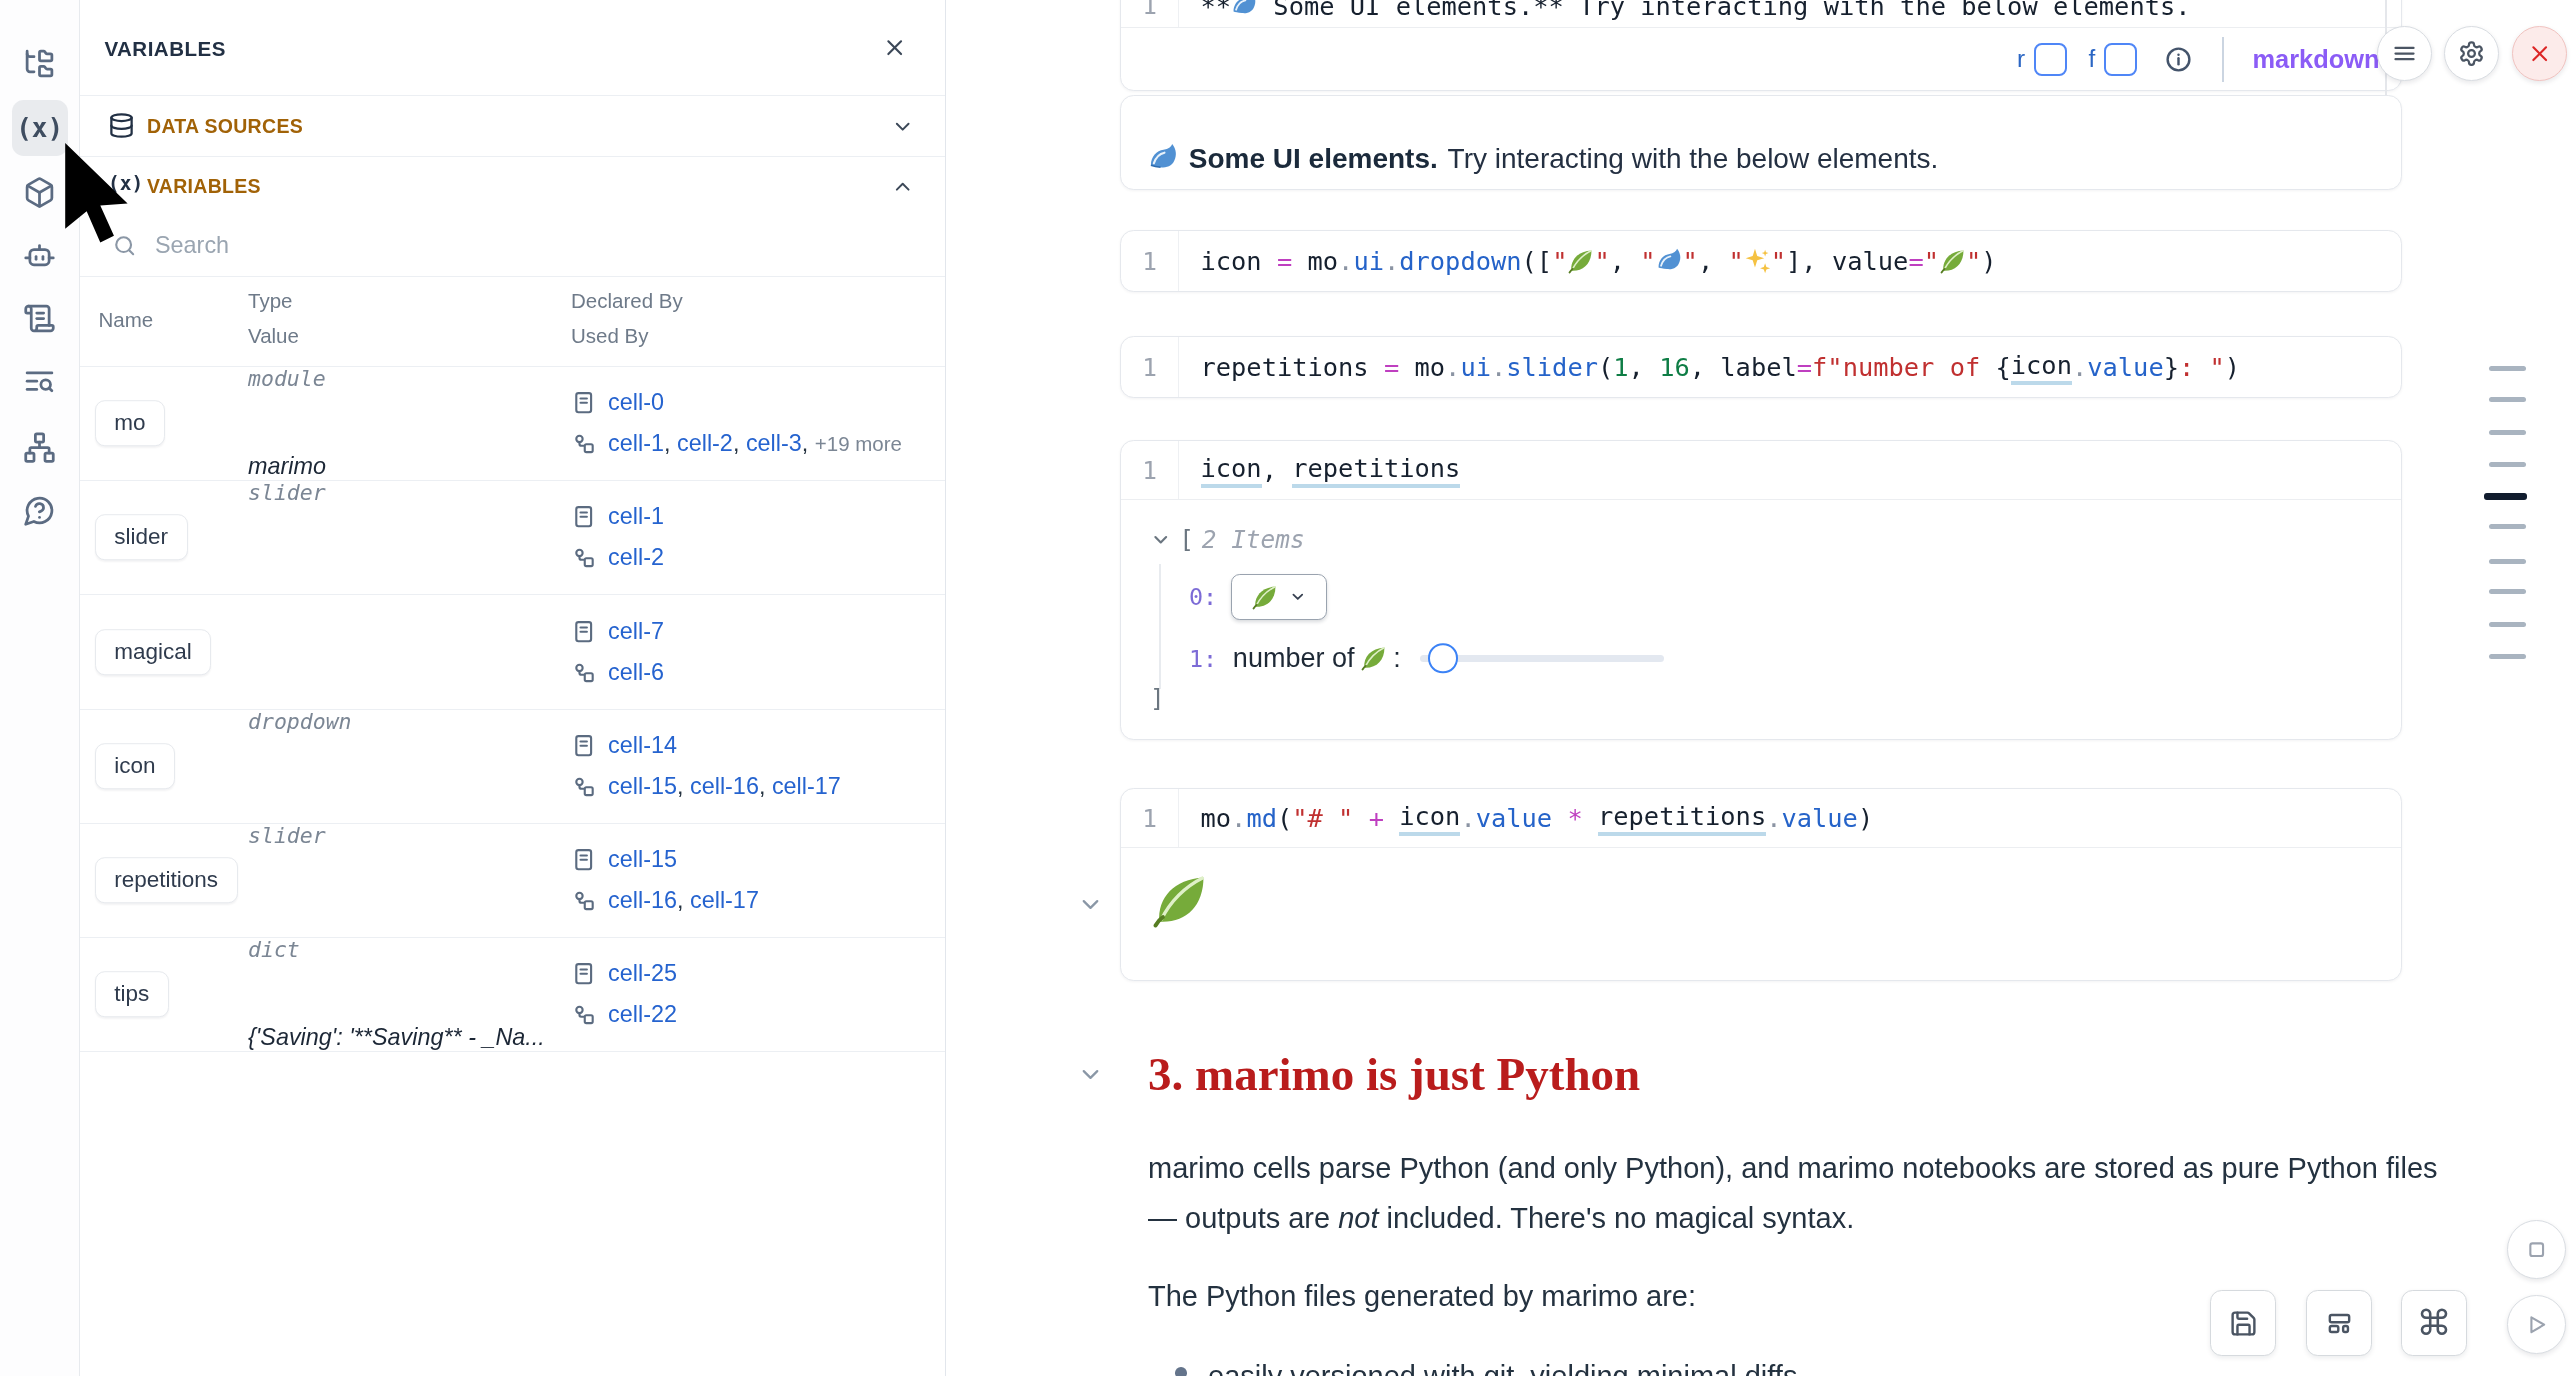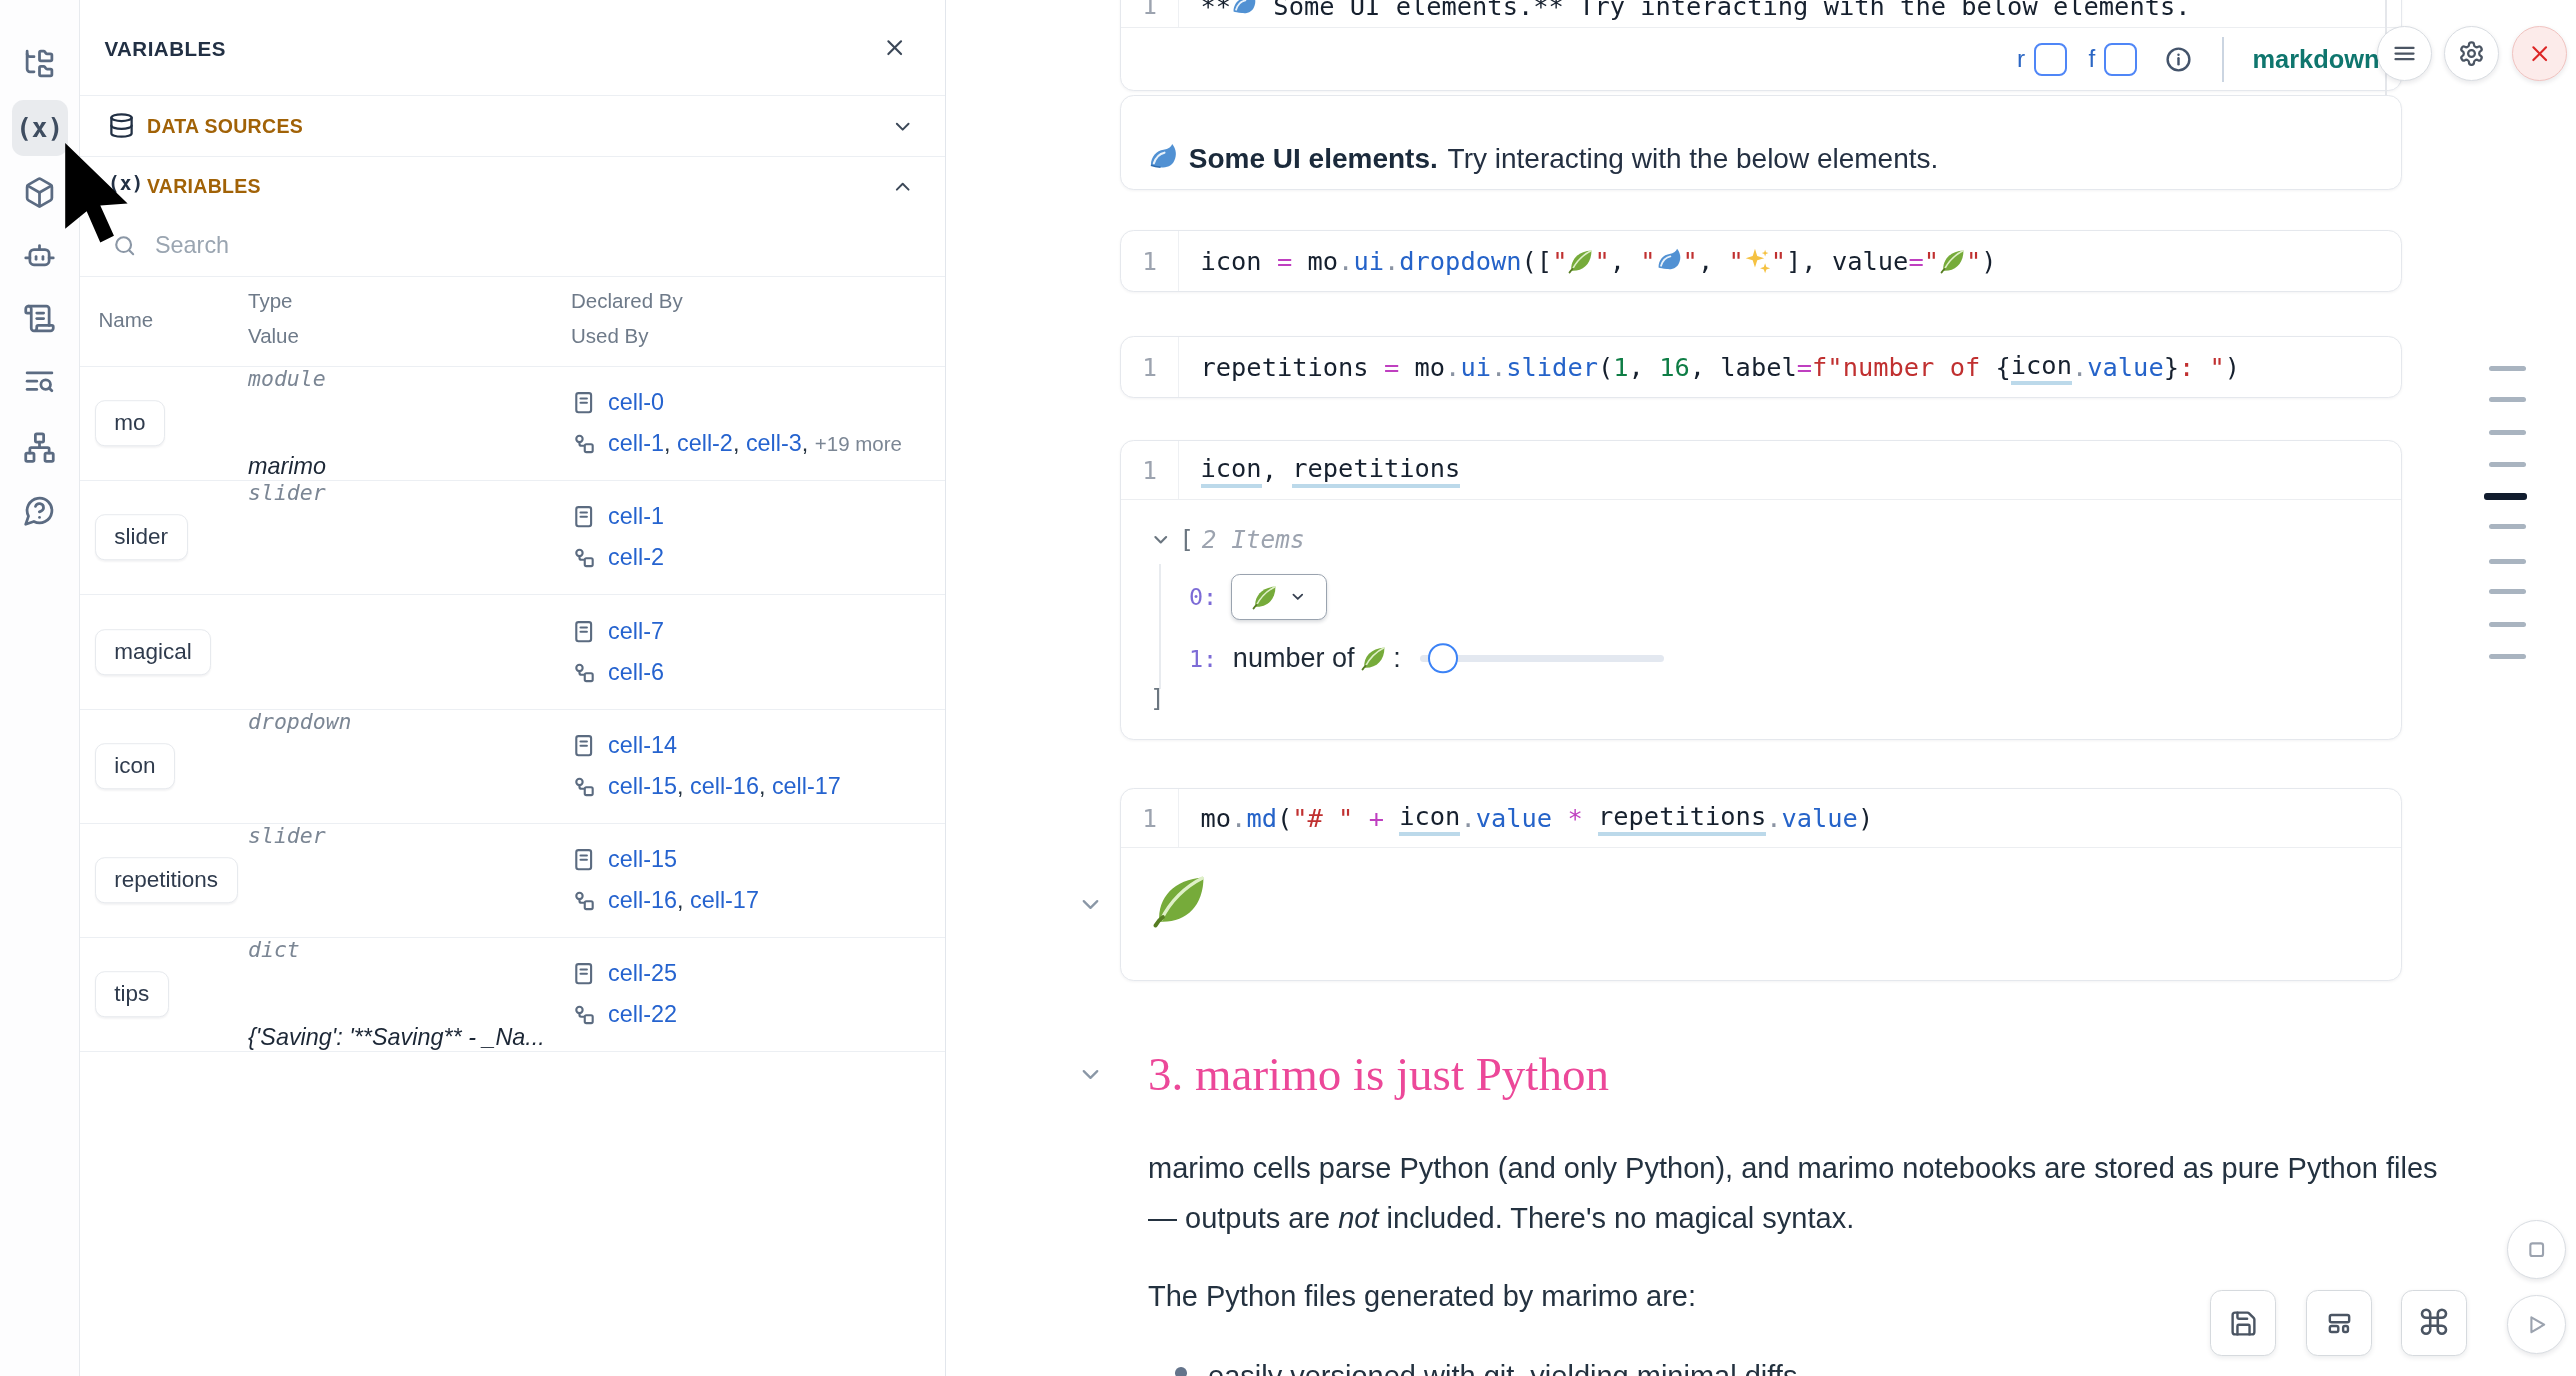--- a/index.html
+++ b/index.html
@@ -75,21 +75,21 @@
   .topcell{top:-61px;height:150px;overflow:hidden;}
   .tc-editor{position:relative;height:87px;}
   .tc-editor .crow{position:absolute;bottom:0;left:0;right:0;height:43px;}
   .tc-toolbar{height:62px;border-top:1.5px solid #eceef1;display:flex;align-items:center;
               justify-content:flex-end;padding-right:21.5px;gap:0;}
   .cb-lab{font-size:24.4px;color:#2b66c4;margin-right:8.8px;}
   .cbox{width:29px;height:29px;border:2.4px solid #4f86f7;border-radius:7.8px;background:#fff;}
   .gap22{width:21.5px;} .gap28{width:27px;}
   .info-ic{width:29px;height:29px;color:#44546b;}
   .tb-div{width:1.5px;height:45px;background:#cbd5e1;margin:0 29px;}
-  .md-lang{font-size:25.4px;font-weight:bold;color:#0f766e;}
+  .md-lang{font-size:25.4px;font-weight:bold;color:#8b5cf6;}
 
   
   .vline-top{position:absolute;left:2385px;top:0;width:1.5px;height:115px;background:#e5e7eb;}
   .topcir{position:absolute;width:53px;height:53px;border-radius:50%;background:#fff;
           border:1.6px solid #d9dde2;box-shadow:0 2px 4.9px rgba(15,23,42,.10);
           display:flex;align-items:center;justify-content:center;color:#4b5563;z-index:6;}
   .topcir.red{background:#fcebea;border-color:#f1c3c0;color:#dc2626;}
   .topcir svg{stroke:currentColor;fill:none;stroke-width:2;stroke-linecap:round;stroke-linejoin:round;}
 
   
@@ -120,21 +120,21 @@
   .obclose{position:absolute;left:29px;top:184px;font-size:24.4px;color:#6b7680;}
 
   
   .out4{position:relative;height:132px;}
   .emj-big{position:absolute;left:29px;top:24.4px;width:59px;height:59px;}
 
   .mchev{position:absolute;width:27px;height:27px;color:#8a97a6;}
 
   
   .h2{position:absolute;left:1148px;top:1047px;font-family:"Liberation Serif",serif;
-      font-size:47px;color:#ec4899;}
+      font-size:47px;color:#b91c1c;font-weight:bold;}
   .prose{position:absolute;left:1148px;width:1387px;font-size:29px;color:#243240;}
   .prose .it{font-style:italic;}
   .bullet-dot{position:absolute;left:1175px;top:1367px;width:11.7px;height:11.7px;border-radius:50%;
               background:#64748b;}
   .bullet-tx{position:absolute;left:1208px;top:1360px;font-size:29px;color:#243240;}
 
   
   .sqbtn{position:absolute;width:64px;height:64px;background:#fff;border:1.6px solid #d6dade;
          border-radius:11.7px;box-shadow:0 2px 4.9px rgba(15,23,42,.08);
          display:flex;align-items:center;justify-content:center;color:#4b5563;z-index:6;}

